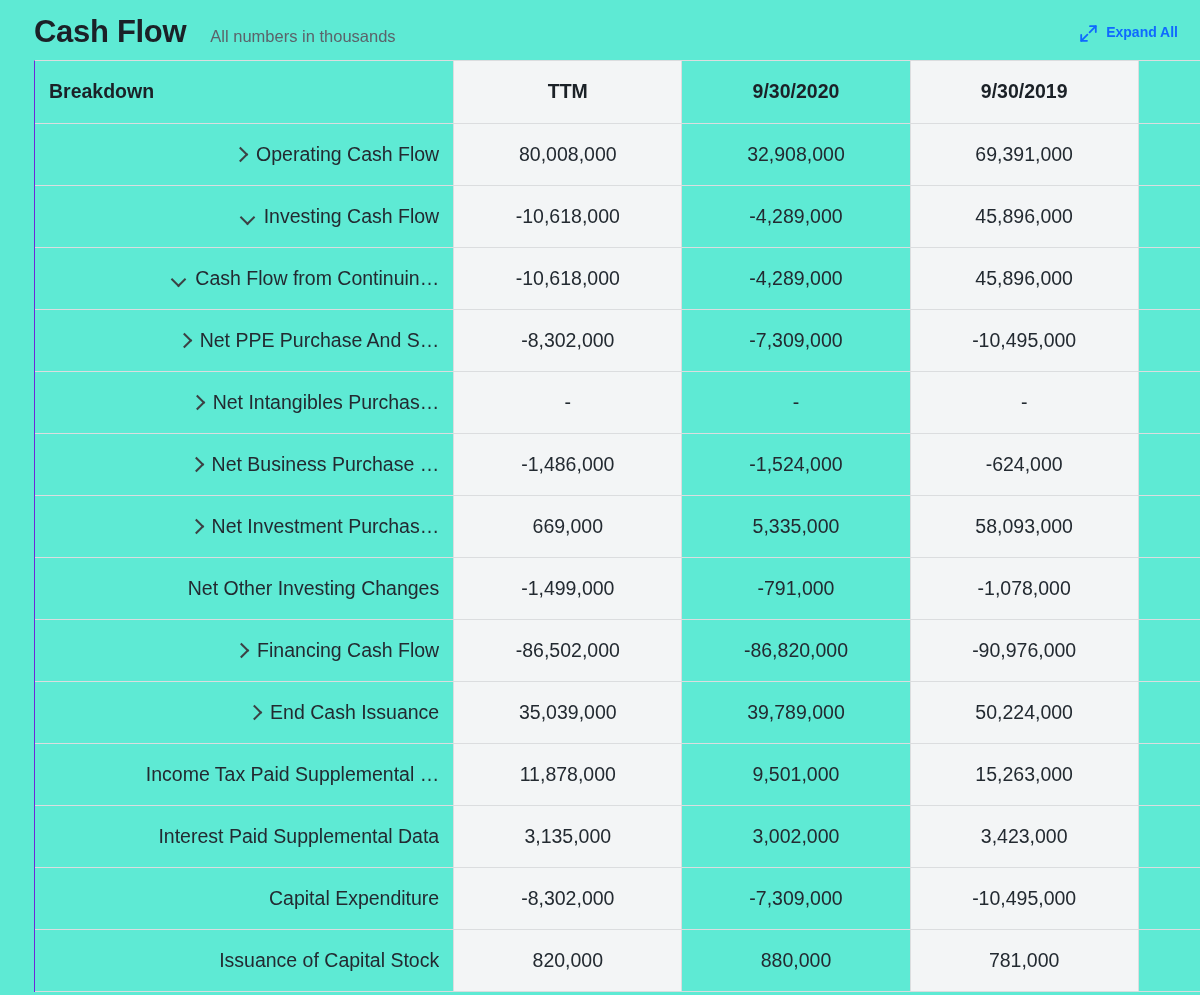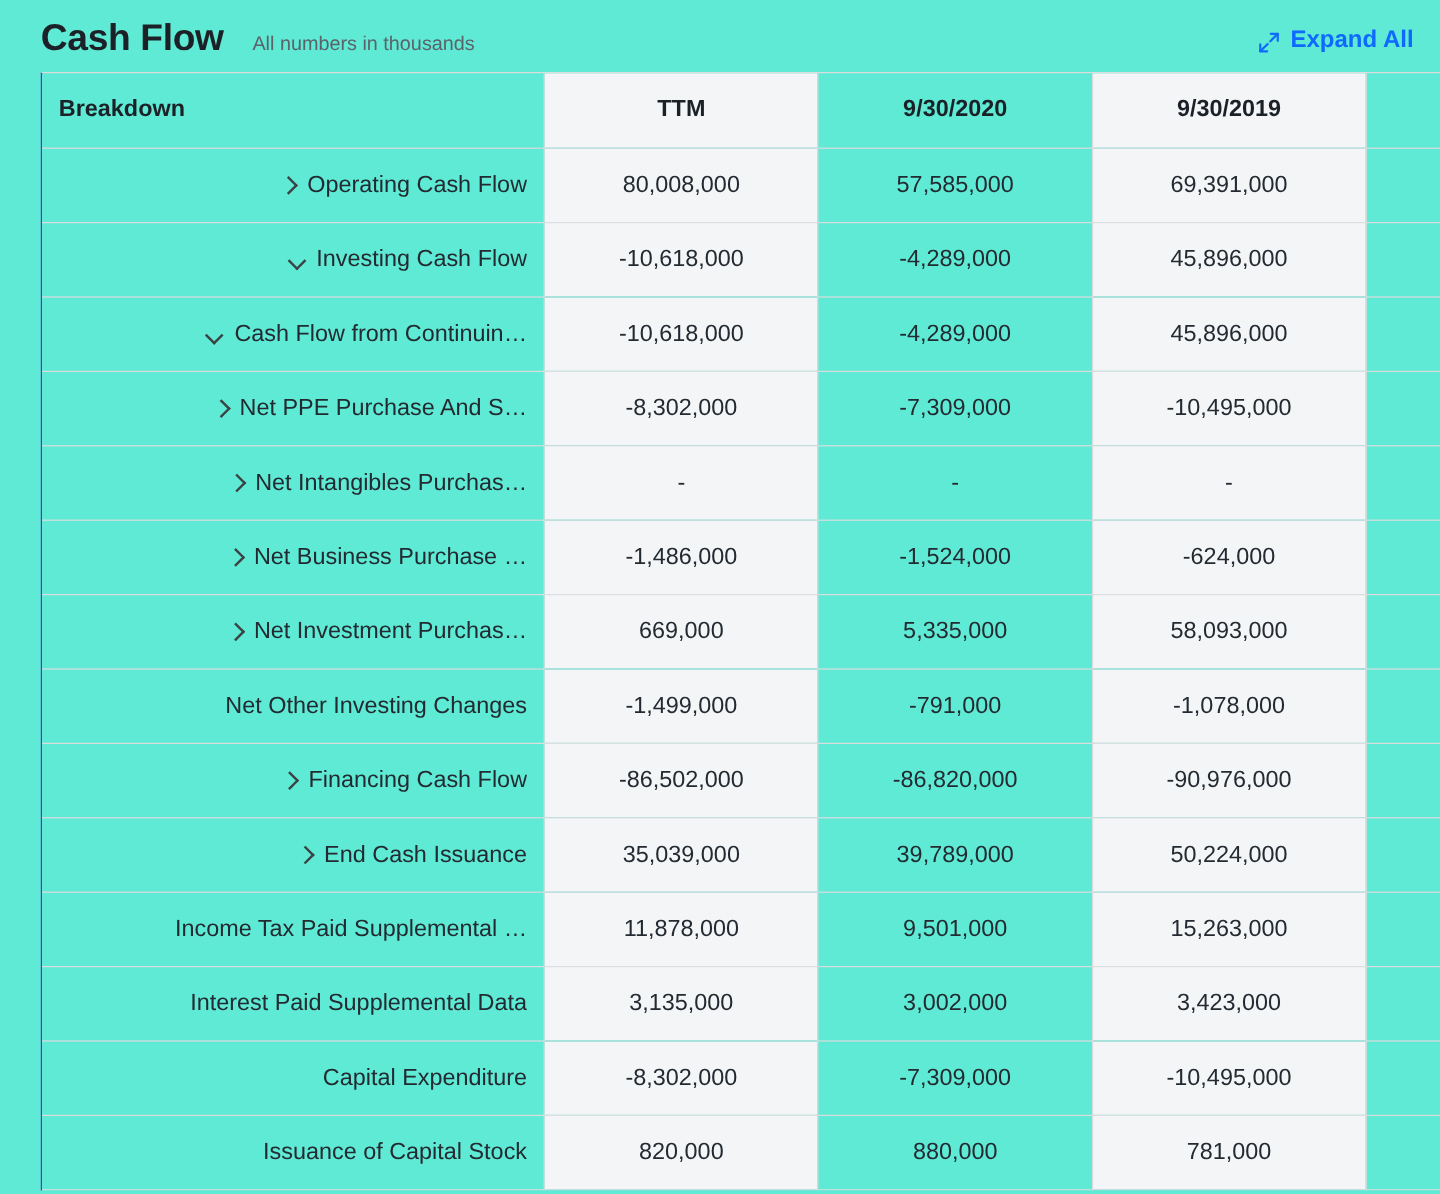--- a/index.html
+++ b/index.html
@@ -41,21 +41,21 @@
     text-align: center;
   }
   .expand-all {
     position: absolute;
     right: 22px;
     top: 22px;
     display: flex;
     align-items: center;
     gap: 8px;
     color: #0f69ff;
-    font-size: 20px;
+    font-size: 14px;
     font-weight: bold;
     cursor: pointer;
     user-select: none;
   }
   .expand-icon {
     display: inline-block;
     width: 19px;
     height: 19px;
     position: relative;
     top: 2px;
@@ -199,21 +199,21 @@
       </thead>
       <tbody id="tbody">
           <tr>
             <td class="label indent-0">
               <span class="lbl-inner">
                 <span class="chev right"></span>
                 <span class="truncate">Operating Cash Flow</span>
               </span>
             </td>
             <td class="value shade">80,008,000</td>
-            <td class="value">57,585,000</td>
+            <td class="value">32,908,000</td>
             <td class="value shade">69,391,000</td>
             <td class="value">77,</td>
           </tr>
           <tr>
             <td class="label indent-0">
               <span class="lbl-inner">
                 <span class="chev down"></span>
                 <span class="truncate">Investing Cash Flow</span>
               </span>
             </td>

